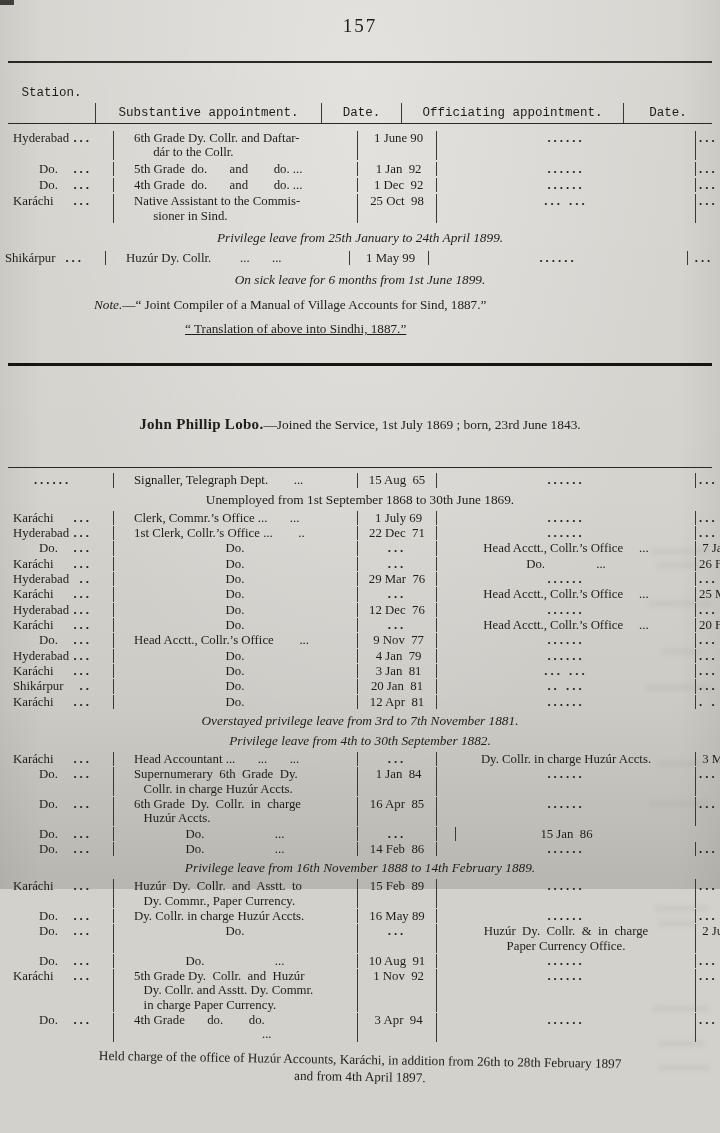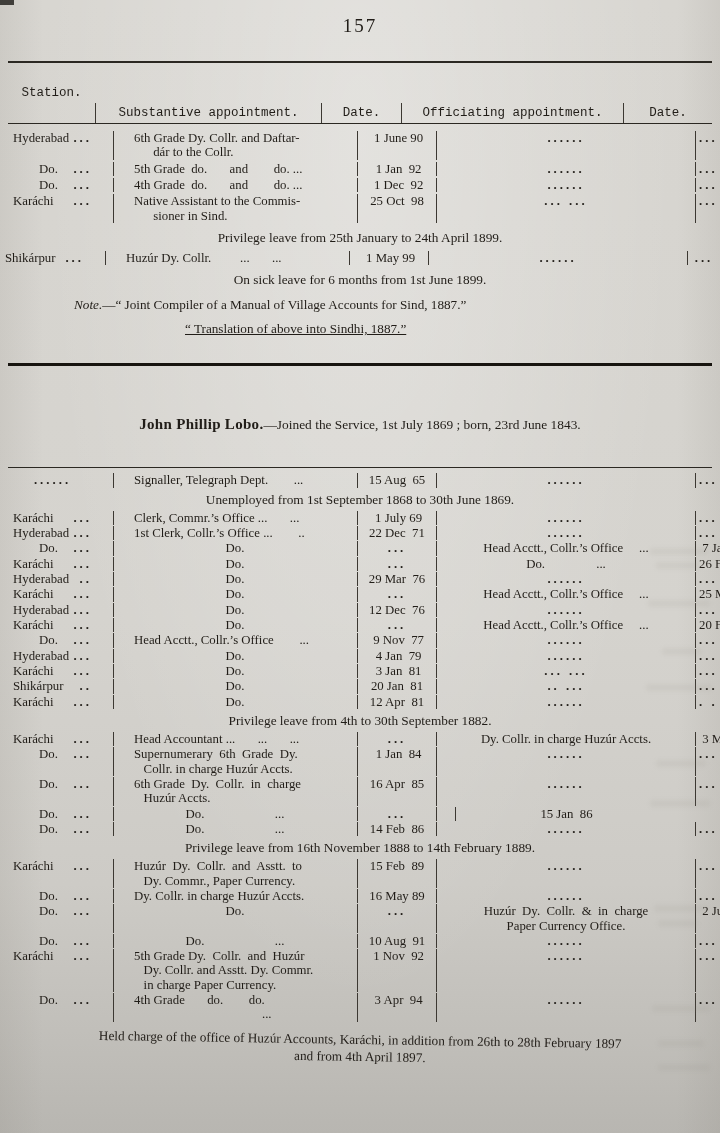--- a/index.html
+++ b/index.html
@@ -3,21 +3,21 @@
 <meta charset="utf-8">
 <style>
   html,body{margin:0;padding:0;}
   body{
     width:720px;height:1133px;overflow:hidden;
     font-family:"Liberation Serif","DejaVu Serif",serif;
     color:#211d18;
     background:#d3d1cc;
   }
   .page{
-    position:relative;width:720px;height:1133px;
+    position:relative;width:720px;height:889px;
     background:
       radial-gradient(ellipse at 50% 12%, rgba(255,255,255,0.30), rgba(255,255,255,0) 62%),
       linear-gradient(90deg, rgba(110,104,94,0.10), rgba(110,104,94,0) 6%, rgba(110,104,94,0) 94%, rgba(110,104,94,0.10)),
       linear-gradient(180deg,#d8d6d1 0%,#d5d3ce 55%,#cdcbc6 78%,#c0beb9 92%,#b8b6b1 100%);
   }
   .corner-mark{position:absolute;top:0;left:0;width:14px;height:5px;background:#1c1a17;opacity:.8;}
   .pageno{padding-top:15px;text-align:center;font-size:19px;letter-spacing:2px;}
 
   .t1{margin:24px 8px 0;border-top:2px solid #2b2822;}
   .grid{display:grid;grid-template-columns:87px 226px 80px 222px 1fr;}
@@ -34,22 +34,22 @@
   .c1.dotsonly{justify-content:center;}
   .c2{border-left:1px solid #3c3832;white-space:pre-wrap;padding-left:20px;}
   .c2.ctr{text-align:center;white-space:pre;}
   .c3{border-left:1px solid #3c3832;border-right:1px solid #3c3832;white-space:pre;text-align:center;padding:0 2px;}
   .c4{text-align:center;white-space:pre-wrap;}
   .c5{border-left:1px solid #3c3832;text-align:center;white-space:pre;}
   .leaders{letter-spacing:3px;font-weight:bold;}
   .st-dots{letter-spacing:3px;font-weight:bold;}
 
   .tnote{text-align:center;font-size:13.3px;margin:7px 0 5px;}
-  .tnote.italic{}
-  .noteline{margin:9px 0 0 74px;font-size:13.2px;}
+  .tnote.italic{font-style:italic;}
+  .noteline{margin:9px 0 0 94px;font-size:13.2px;}
   .noteline .lbl{font-style:italic;}
   .noteline2{margin:8px 3px 0 185px;font-size:13.2px;text-decoration:underline;}
 
   .thickrule{height:3px;background:#17140f;margin:26px 8px 0;}
   .heading{margin-top:50px;text-align:center;font-size:13.4px;}
   .heading b{font-size:15px;letter-spacing:.3px;}
 
   .t2{margin:34px 8px 0;border-top:1px solid #2b2822;padding-top:4px;}
   .t2 .tnote{margin:4px 0 3px;}
   #leave-row .trow{margin:4px 0;}
@@ -276,20 +276,21 @@
         <div class="grid trow">
           <div class="cell c1">
             <span class="st-name">Karáchi</span>
             <span class="st-dots">...</span>
           </div>
           <div class="cell c2 ctr">Do.</div>
           <div class="cell c3">12 Apr  81</div>
           <div class="cell c4 leaders">......</div>
           <div class="cell c5 leaders">. .</div>
         </div>
+        <div class="tnote italic">Overstayed privilege leave from 3rd to 7th November 1881.</div>
         <div class="tnote italic">Privilege leave from 4th to 30th September 1882.</div>
         <div class="grid trow">
           <div class="cell c1">
             <span class="st-name">Karáchi</span>
             <span class="st-dots">...</span>
           </div>
           <div class="cell c2">Head Accountant ...       ...       ...</div>
           <div class="cell c3 leaders">...</div>
           <div class="cell c4">Dy. Collr. in charge Huzúr Accts.</div>
           <div class="cell c5"> 3 May 83</div>

